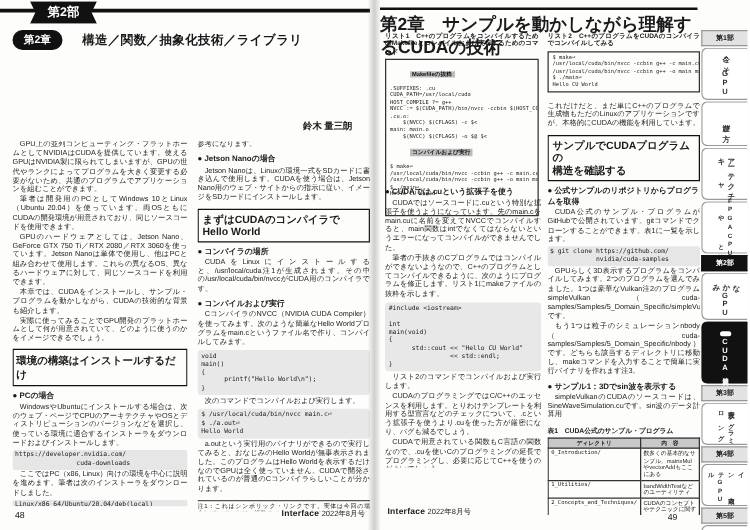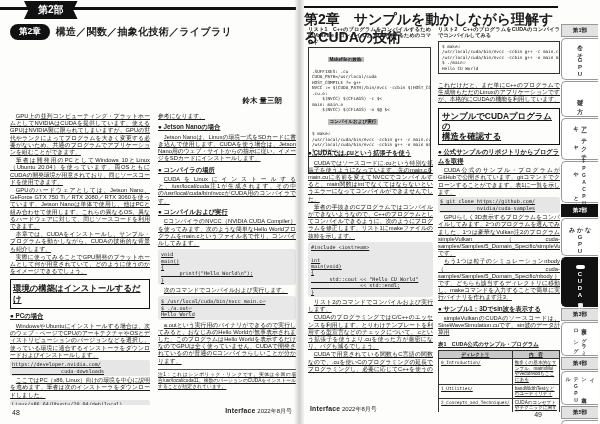--- a/index.html
+++ b/index.html
@@ -13,29 +13,29 @@
   .page-right{left:304px;width:254px;}
   .gutter{position:absolute;left:294px;top:0;width:11px;height:424px;
     background:linear-gradient(90deg,rgba(255,255,255,0),rgba(150,150,150,.45),rgba(255,255,255,0));}
   .top-rule{position:absolute;left:0;top:7px;width:100%;height:3px;background:#111;}
   .top-rule-r{position:absolute;left:0;top:6px;width:100%;height:1.5px;background:#111;}
 
   
   .part-badge{position:absolute;left:24px;top:1px;background:#111;color:#fff;
     font-weight:bold;font-size:10px;padding:2px 14px;
     clip-path:polygon(0 0,100% 0,92% 50%,100% 100%,0 100%,8% 50%);}
-  .chapter-row{position:absolute;left:10px;top:24px;display:flex;align-items:center;gap:6px;}
+  .chapter-row{position:absolute;left:10px;top:24px;display:flex;align-items:center;gap:16px;}
   .chapter-pill{background:#111;color:#fff;border-radius:8px;font-size:8.5px;font-weight:bold;padding:2px 9px;}
   .chapter-sub{font-size:10px;font-weight:bold;letter-spacing:.3px;}
   .title{position:absolute;left:10px;top:40px;margin:0;font-size:22.5px;line-height:26px;
     font-weight:900;letter-spacing:.5px;}
   .author{position:absolute;right:14px;top:96px;font-size:7.5px;font-weight:bold;}
 
   
-  .col{position:absolute;overflow:hidden;text-decoration:underline;}
+  .col{position:absolute;overflow:hidden;}
   .lcol1{left:10px;top:113px;width:140px;height:292px;}
   .lcol2{left:158px;top:113px;width:138px;height:296px;}
   .rcol1{left:4px;top:146px;width:125px;height:228px;}
   .rcol2{left:134px;top:82px;width:122px;height:330px;}
   .p{font-size:5.8px;line-height:7.2px;text-align:justify;text-indent:5.8px;margin:0 0 1px;}
   .p.noind{text-indent:0;}
   .bullet-h{font-size:6.3px;font-weight:bold;margin:3px 0 1.5px;}
   .sec-rule{border-top:1.6px solid #111;border-bottom:1.6px solid #111;border-left:.5px solid #111;border-right:.5px solid #111;
     font-weight:bold;font-size:8.4px;padding:3px 2px;margin:4px 0 3px;text-align:left;}
   .sec-box{border:1.2px solid #111;font-weight:bold;font-size:8.4px;line-height:10px;
@@ -112,20 +112,22 @@
                 cuda-downloads</div>
     <p class="p">ここではPC（x86, Linux）向けの環境を中心に説明を進めます。筆者は次のインストーラをダウンロードしました。</p>
     <div class="code-chip">Linux/x86_64/Ubuntu/20.04/deb(local)</div>
 
   </div>
 
   <div class="col lcol2">
     <p class="p noind">参考になります。</p>
     <div class="bullet-h">● Jetson Nanoの場合</div>
     <p class="p">Jetson Nanoは、Linuxの環境一式をSDカードに書き込んで使用します。CUDAを使う場合は、Jetson Nano用のウェブ・サイトからの指示に従い、イメージをSDカードにインストールします。</p>
+    <div class="sec-box">まずはCUDAのコンパイラで
+Hello World</div>
     <div class="bullet-h">● コンパイラの場所</div>
     <p class="p">CUDAをLinuxにインストールすると、/usr/local/cuda注1が生成されます。その中の/usr/local/cuda/bin/nvccがCUDA用のコンパイラです。</p>
     <div class="bullet-h">● コンパイルおよび実行</div>
     <p class="p">CコンパイラのNVCC（NVIDIA CUDA Compiler）を使ってみます。次のような簡単なHello Worldプログラムをmain.cというファイル名で作り、コンパイルしてみます。</p>
     <div class="codebox">void
 main()
 {
       printf("Hello World\n");
 }</div>
     <p class="p">次のコマンドでコンパイルおよび実行します。</p>

